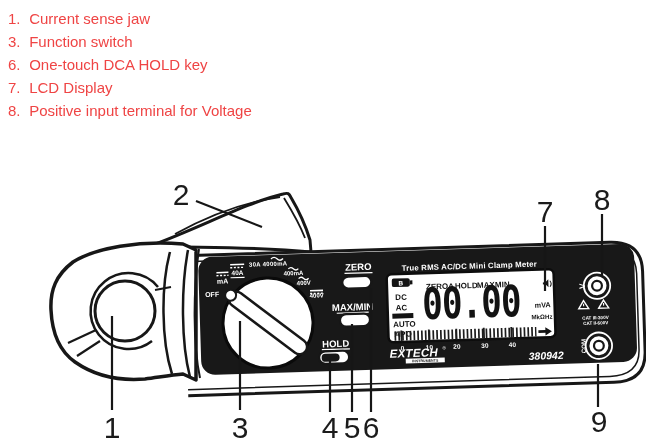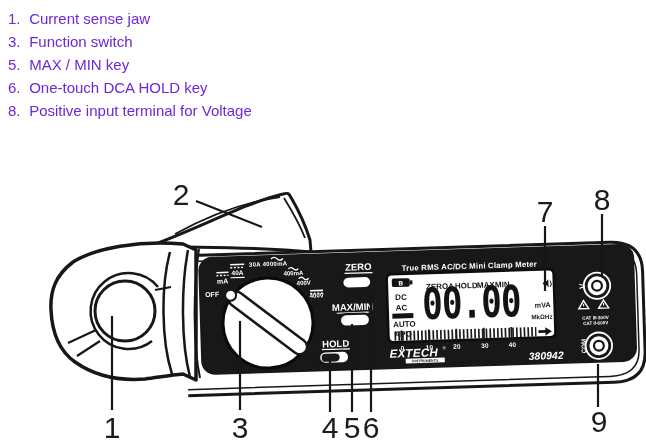--- a/index.html
+++ b/index.html
@@ -2,34 +2,34 @@
 <html><head>
 <meta charset="utf-8">
 <style>
   html,body{margin:0;padding:0;}
   body{
     width:646px;height:446px;background:#ffffff;position:relative;overflow:hidden;
     font-family:"Liberation Sans", sans-serif;
   }
   .parts-list{
     position:absolute;left:8px;top:8px;
-    font-size:15px;line-height:22.9px;color:#6d28d9;white-space:nowrap;
+    font-size:15px;line-height:22.9px;color:#ef4444;white-space:nowrap;
   }
   .parts-list .row .num{display:inline-block;min-width:17px;}
   svg text{font-family:"Liberation Sans", sans-serif;}
   svg .seg{font-family:"DejaVu Sans Mono", monospace;}
 </style>
 </head>
 <body>
 
 <div class="parts-list">
   <div class="row"><span class="num">1.</span> <span>Current sense jaw</span></div>
   <div class="row"><span class="num">3.</span> <span>Function switch</span></div>
-  <div class="row"><span class="num">5.</span> <span>MAX / MIN key</span></div>
   <div class="row"><span class="num">6.</span> <span>One-touch DCA HOLD key</span></div>
+  <div class="row"><span class="num">7.</span> <span>LCD Display</span></div>
   <div class="row"><span class="num">8.</span> <span>Positive input terminal for Voltage</span></div>
 </div>
 
 <svg width="646" height="446" viewBox="0 0 646 446" style="position:absolute;left:0;top:0">
 
   <g>
     <path d="M150,246 C200,228 245,203 283,194 C288,192.5 289,193.5 291,197.5
              C299,211 306,227 310,240 L311,252 C250,246 195,248 150,246 Z" fill="#ffffff" stroke="#171717" stroke-width="3" stroke-linejoin="round"></path>
     <path d="M175,234 C215,212 252,201 280,197" fill="none" stroke="#171717" stroke-width="1.8"></path>
     <path d="M284,198 C292,211 300,225 305,238" fill="none" stroke="#171717" stroke-width="1.8"></path>

